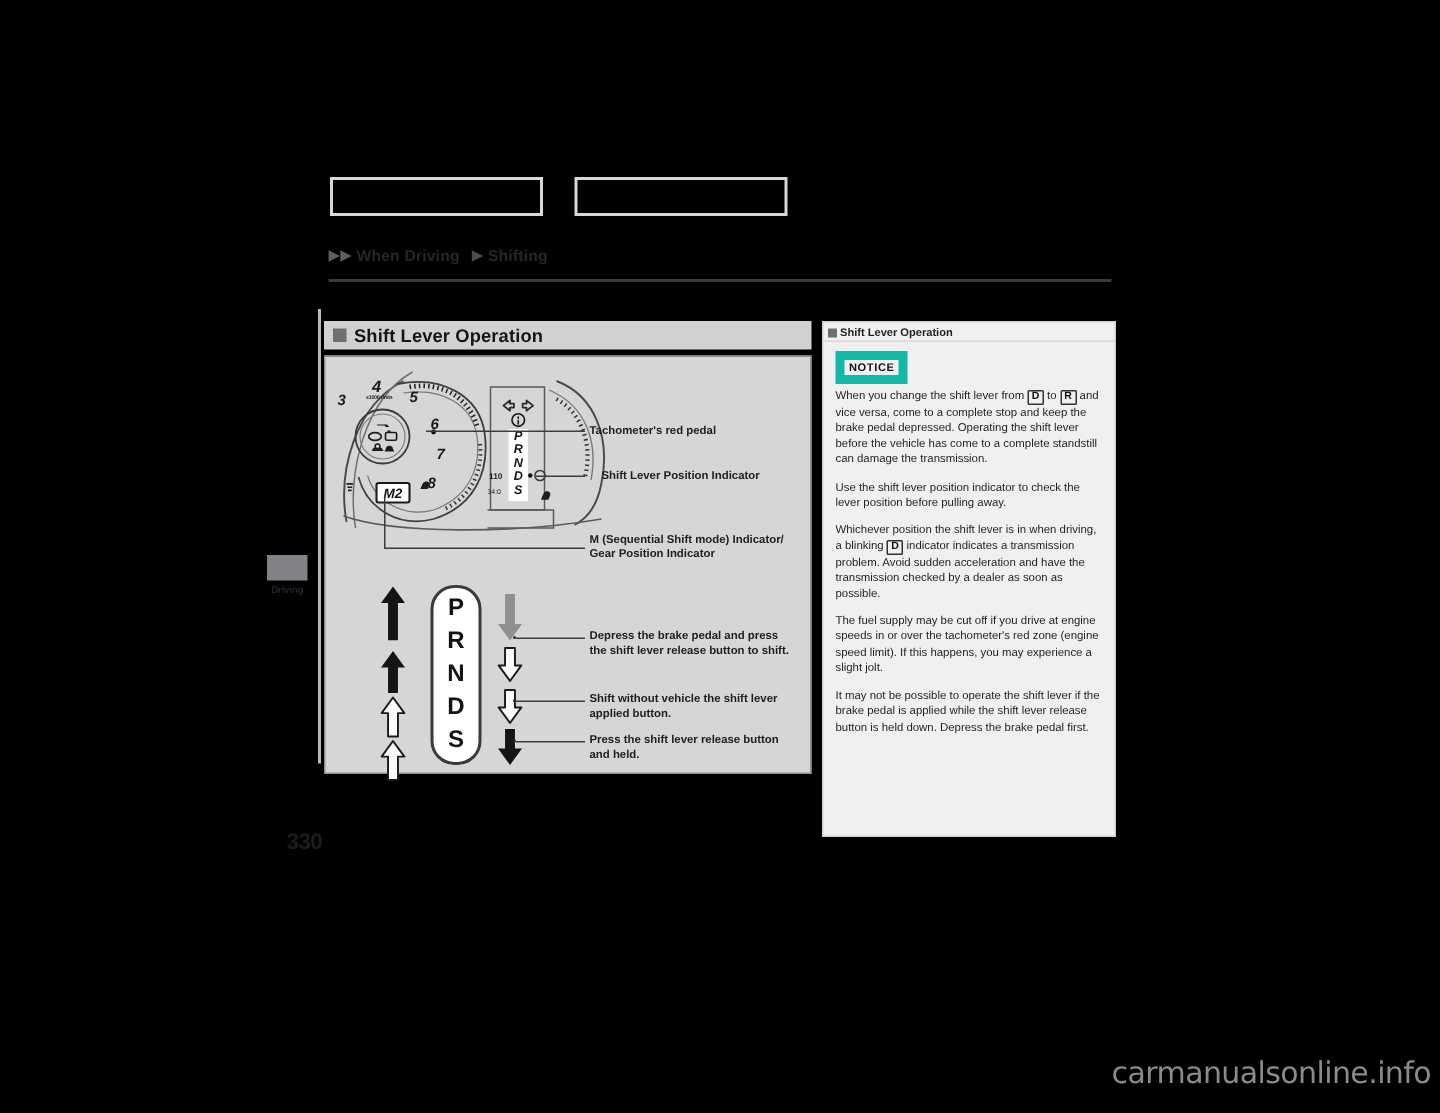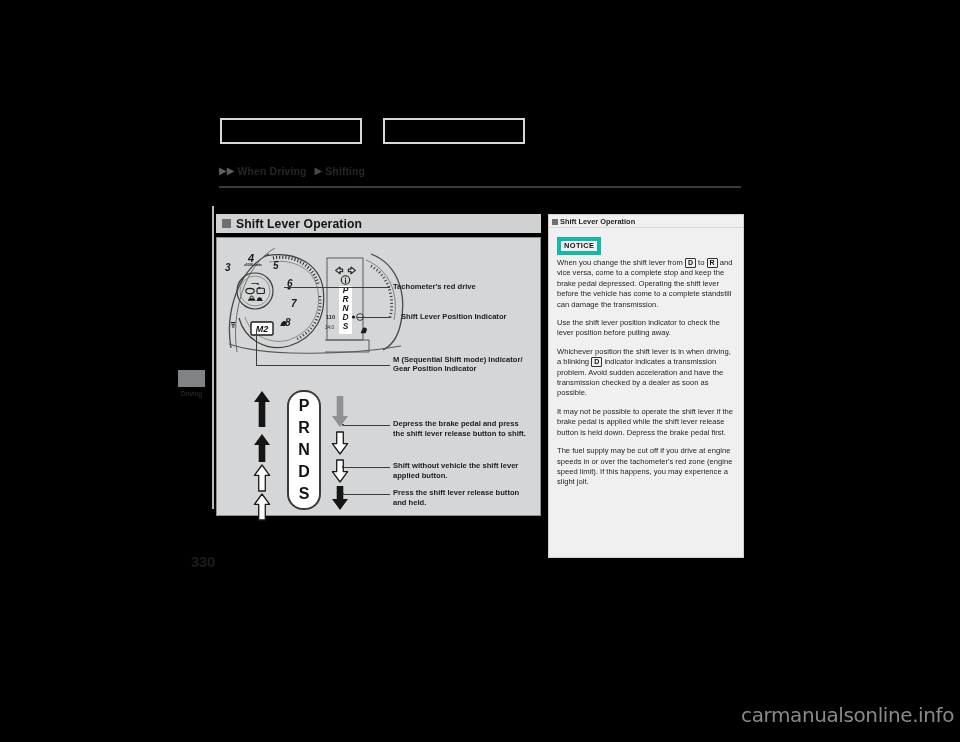--- a/index.html
+++ b/index.html
@@ -91,21 +91,21 @@
     background:#f0f0f0;border:1px solid #d0d0d0;box-sizing:border-box;
   }
   .sb-header{
     height:13px;display:flex;align-items:center;padding:1px 0 0 3px;
     border-bottom:1px solid #d9d9d9;box-sizing:border-box;
   }
   .sb-sq{width:6px;height:6px;background:#6e7072;margin-right:2px;flex:0 0 auto;}
   .sb-title{font-size:7.4px;color:#1f1f1f;font-weight:600;letter-spacing:0;}
   .sb-body{padding:6px 8px 0 8px;}
   .notice-badge{
-    display:inline-block;border:4px solid #14b8a6;padding:0px 3px 1px 3px;
+    display:inline-block;border:6px solid #14b8a6;padding:0px 3px 1px 3px;
     font-size:7.4px;font-weight:bold;color:#111;letter-spacing:.4px;margin-bottom:3px;
   }
   .sb-p{
     font-size:7.6px;line-height:10.4px;color:#1e1e1e;margin:0 0 8px 0;
   }
   .gearbox{
     display:inline-block;border:1px solid #333;border-radius:1px;
     font-size:7px;font-weight:bold;line-height:8px;padding:0 2px;
     color:#111;vertical-align:baseline;
   }
@@ -225,21 +225,21 @@
         <span class="tn" style="left:2px;top:18px;font-size:10px;">3</span>
         <span class="tn" style="left:25px;top:8px;font-size:11px;">4</span>
         <span class="tn" style="left:50px;top:16px;font-size:10px;">5</span>
         <span class="tn" style="left:64px;top:34px;font-size:10px;">6</span>
         <span class="tn" style="left:68px;top:54px;font-size:10px;">7</span>
         <span class="tn" style="left:62px;top:73px;font-size:10px;">8</span>
         <span class="tn" style="left:21px;top:19px;font-size:3.6px;font-style:normal;letter-spacing:-.2px;">x1000 r/min</span>
       </div>
 
       <div class="lead" style="left:67px;top:49px;width:106px;"></div>
-      <div class="callout" style="left:176px;top:44px;">Tachometer's red drive</div>
+      <div class="callout" style="left:176px;top:44px;">Tachometer's red pedal</div>
 
       <div class="lead" style="left:140px;top:79px;width:33px;"></div>
       <div class="callout" style="left:176px;top:74px;margin-left:8px;">Shift Lever Position Indicator</div>
 
       <div class="leadv" style="left:39px;top:92px;height:36px;"></div>
       <div class="lead" style="left:39px;top:127px;width:134px;"></div>
       <div class="callout" style="left:176px;top:117px;">
         <b>M</b><span> (Sequential Shift mode) Indicator/</span><br>
         <span>Gear Position Indicator</span>
       </div>
@@ -322,21 +322,21 @@
     <div class="sb-header">
       <span class="sb-sq"></span>
       <span class="sb-title">Shift Lever Operation</span>
     </div>
     <div class="sb-body">
       <div class="notice-badge">NOTICE</div>
       <div id="sb-paragraphs">
           <div class="sb-p"><span>When you change the shift lever from </span><span class="gearbox">D</span><span> to </span><span class="gearbox">R</span><span> and vice versa, come to a complete stop and keep the brake pedal depressed. Operating the shift lever before the vehicle has come to a complete standstill can damage the transmission.</span></div>
           <div class="sb-p"><span>Use the shift lever position indicator to check the lever position before pulling away.</span></div>
           <div class="sb-p"><span>Whichever position the shift lever is in when driving, a blinking </span><span class="gearbox">D</span><span> indicator indicates a transmission problem. Avoid sudden acceleration and have the transmission checked by a dealer as soon as possible.</span></div>
+          <div class="sb-p"><span>The fuel supply may be cut off if you drive at engine speeds in or over the tachometer's red zone (engine speed limit). If this happens, you may experience a slight jolt.</span></div>
           <div class="sb-p"><span>It may not be possible to operate the shift lever if the brake pedal is applied while the shift lever release button is held down. Depress the brake pedal first.</span></div>
-          <div class="sb-p"><span>The fuel supply may be cut off if you drive at engine speeds in or over the tachometer's red zone (engine speed limit). If this happens, you may experience a slight jolt.</span></div>
         </div>
     </div>
   </div>
 
   <div class="watermark">carmanualsonline.info</div>
 
 </div>
 
 </body></html>

